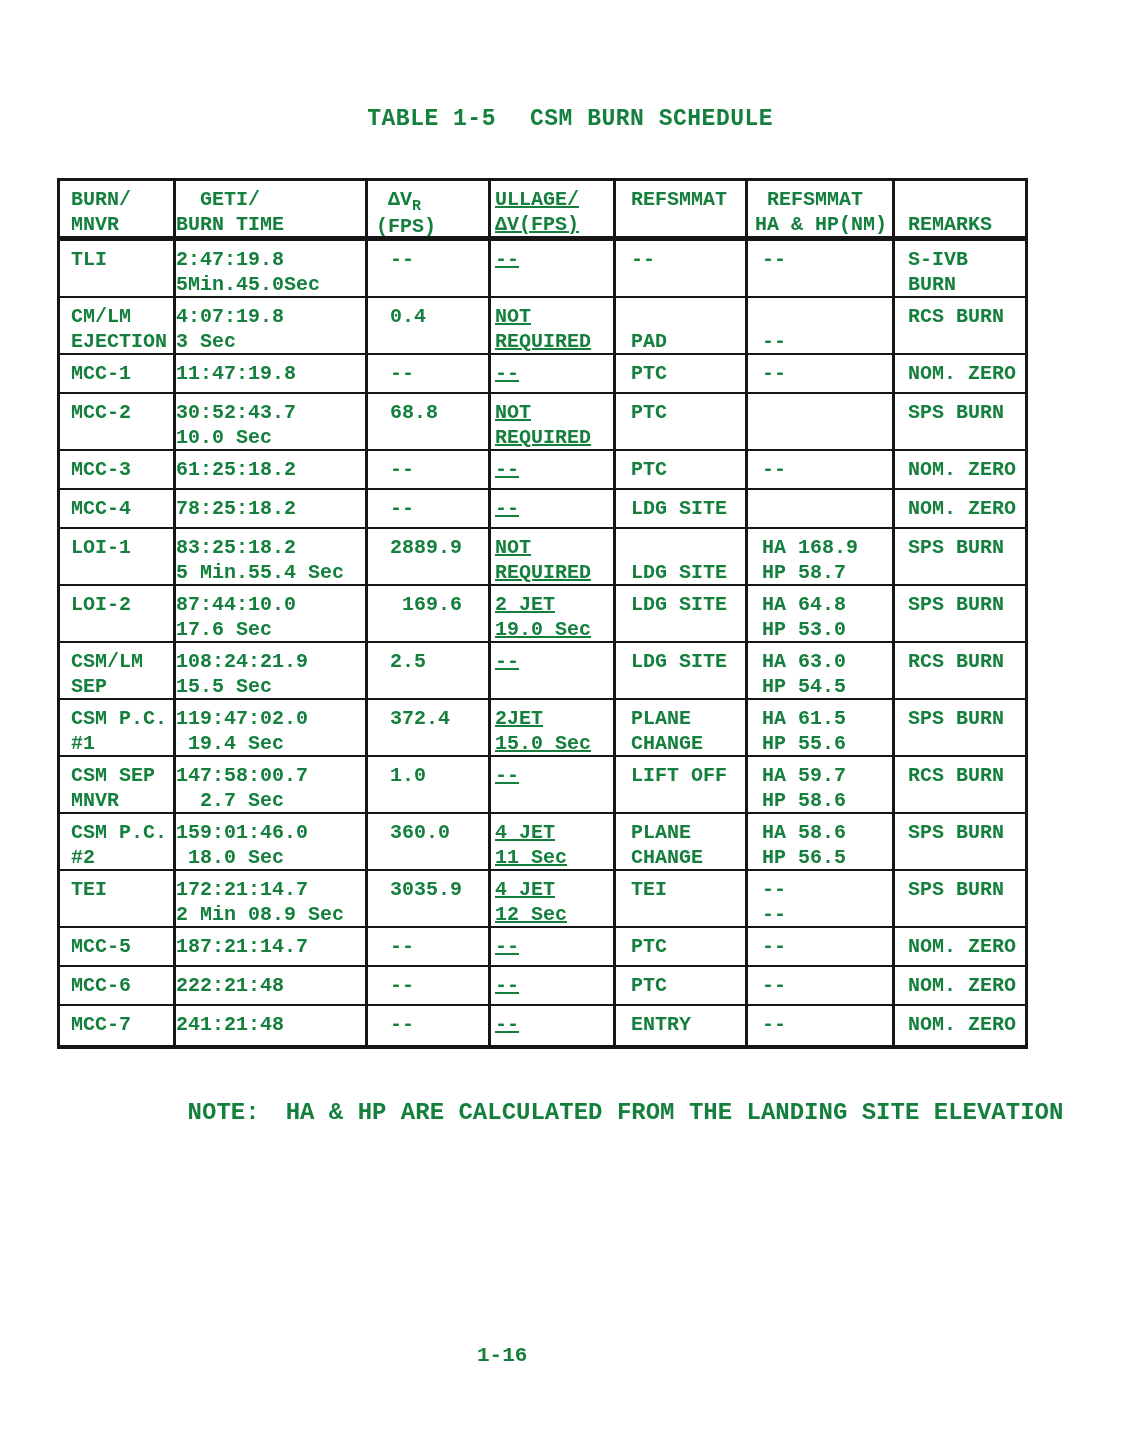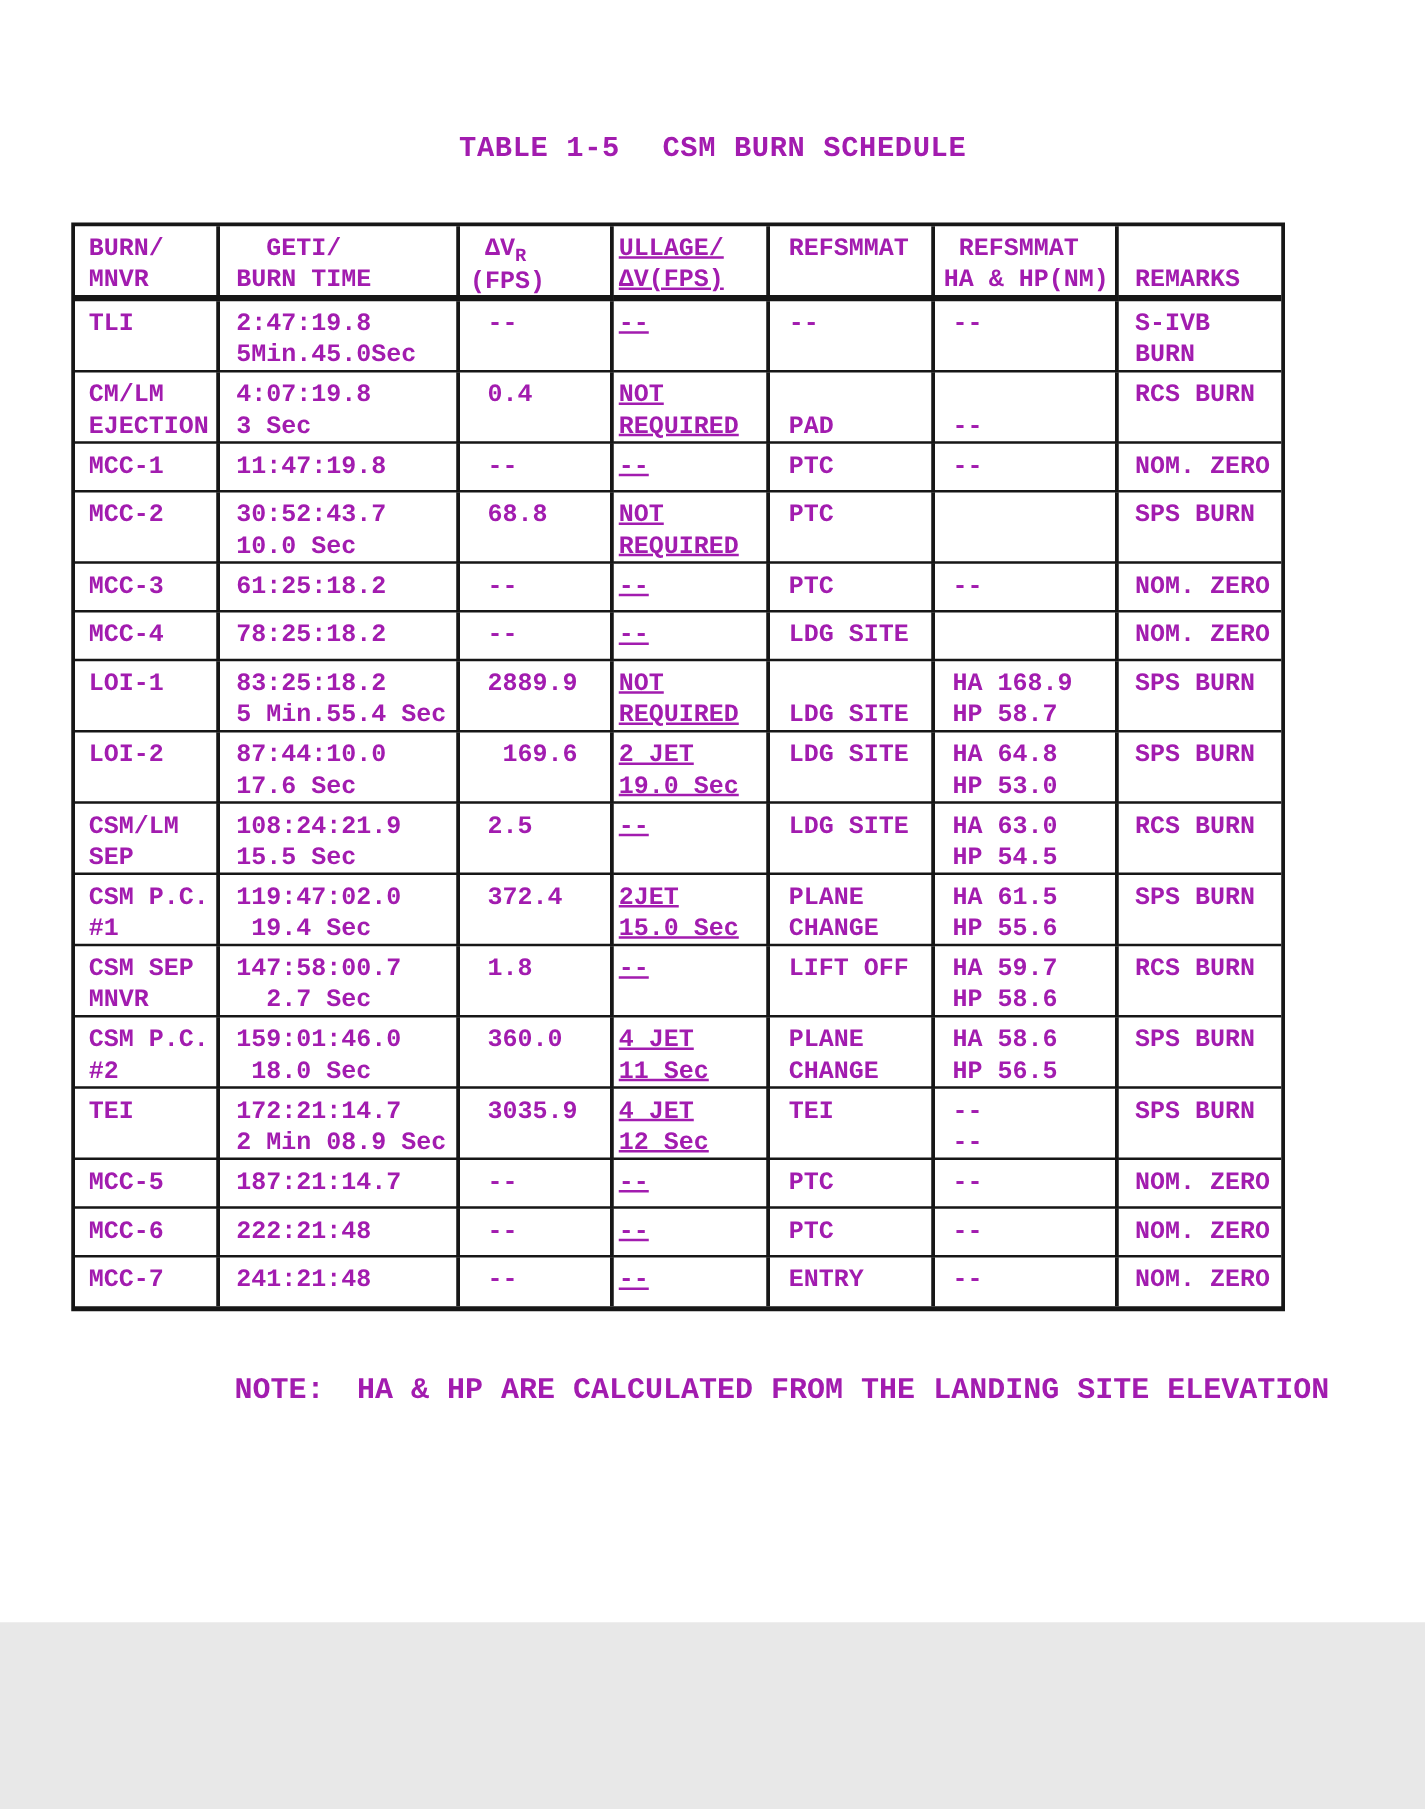--- a/index.html
+++ b/index.html
@@ -1,19 +1,19 @@
 <!DOCTYPE html>
 <html><head>
 <meta charset="utf-8">
 <style>
   html,body{margin:0;padding:0;background:#e8e8e8;}
   .page{
-    position:relative;width:1140px;height:1298px;background:#ffffff;
+    position:relative;width:1140px;height:1447px;background:#ffffff;
     font-family:"Liberation Mono","DejaVu Sans Mono",monospace;
-    font-weight:700;color:#a21caf;overflow:hidden;
+    font-weight:700;color:#15803d;overflow:hidden;
   }
   .title{position:absolute;left:310px;top:80px;font-size:23px;letter-spacing:.5px;white-space:pre;}
   .title-gap{display:inline-block;width:34px;}
 
   .burn-table{
     position:absolute;left:57px;top:178px;
     display:grid;
     grid-template-columns:116px 192px 123px 125px 132px 147px 130px;
     border:3px solid #161616;border-bottom-width:4px;
   }
@@ -24,21 +24,21 @@
   }
   .cell.no-right{border-right:0;}
   .hcell{height:60px;border-bottom:5px solid #161616;}
   .r1{height:39px;}
   .r2{height:57px;}
   .last{border-bottom:0;}
   .cell-line{line-height:25px;min-height:25px;white-space:pre;}
   .sub{font-size:15px;position:relative;top:5px;}
 
   .cell.col-0{padding-left:11px;}
-  .cell.col-1{padding-left:13px;}
+  .cell.col-1{}
   .cell.col-2{padding-left:22px;}
   .hcell.col-2{padding-left:8px;}
   .cell.col-3{padding-left:4px;text-decoration:underline;}
   .cell.col-4{padding-left:15px;}
   .cell.col-5{padding-left:14px;}
   .hcell.col-5{padding-left:7px;}
   .cell.col-6{padding-left:13px;}
 
   .note{position:absolute;left:130px;top:1072px;font-size:24px;white-space:pre;}
   .note-gap{display:inline-block;width:26px;}
@@ -245,21 +245,21 @@
         </div><div class="cell r2 col-6 no-right">
           <div class="cell-line">SPS BURN</div>
         </div></div>
       <div class="grid-row"><div class="cell r2 col-0">
           <div class="cell-line">CSM SEP</div>
           <div class="cell-line">MNVR</div>
         </div><div class="cell r2 col-1">
           <div class="cell-line">147:58:00.7</div>
           <div class="cell-line">  2.7 Sec</div>
         </div><div class="cell r2 col-2">
-          <div class="cell-line">1.8</div>
+          <div class="cell-line">1.0</div>
         </div><div class="cell r2 col-3">
           <div class="cell-line">--</div>
         </div><div class="cell r2 col-4">
           <div class="cell-line">LIFT OFF</div>
         </div><div class="cell r2 col-5">
           <div class="cell-line">HA 59.7</div>
           <div class="cell-line">HP 58.6</div>
         </div><div class="cell r2 col-6 no-right">
           <div class="cell-line">RCS BURN</div>
         </div></div>

